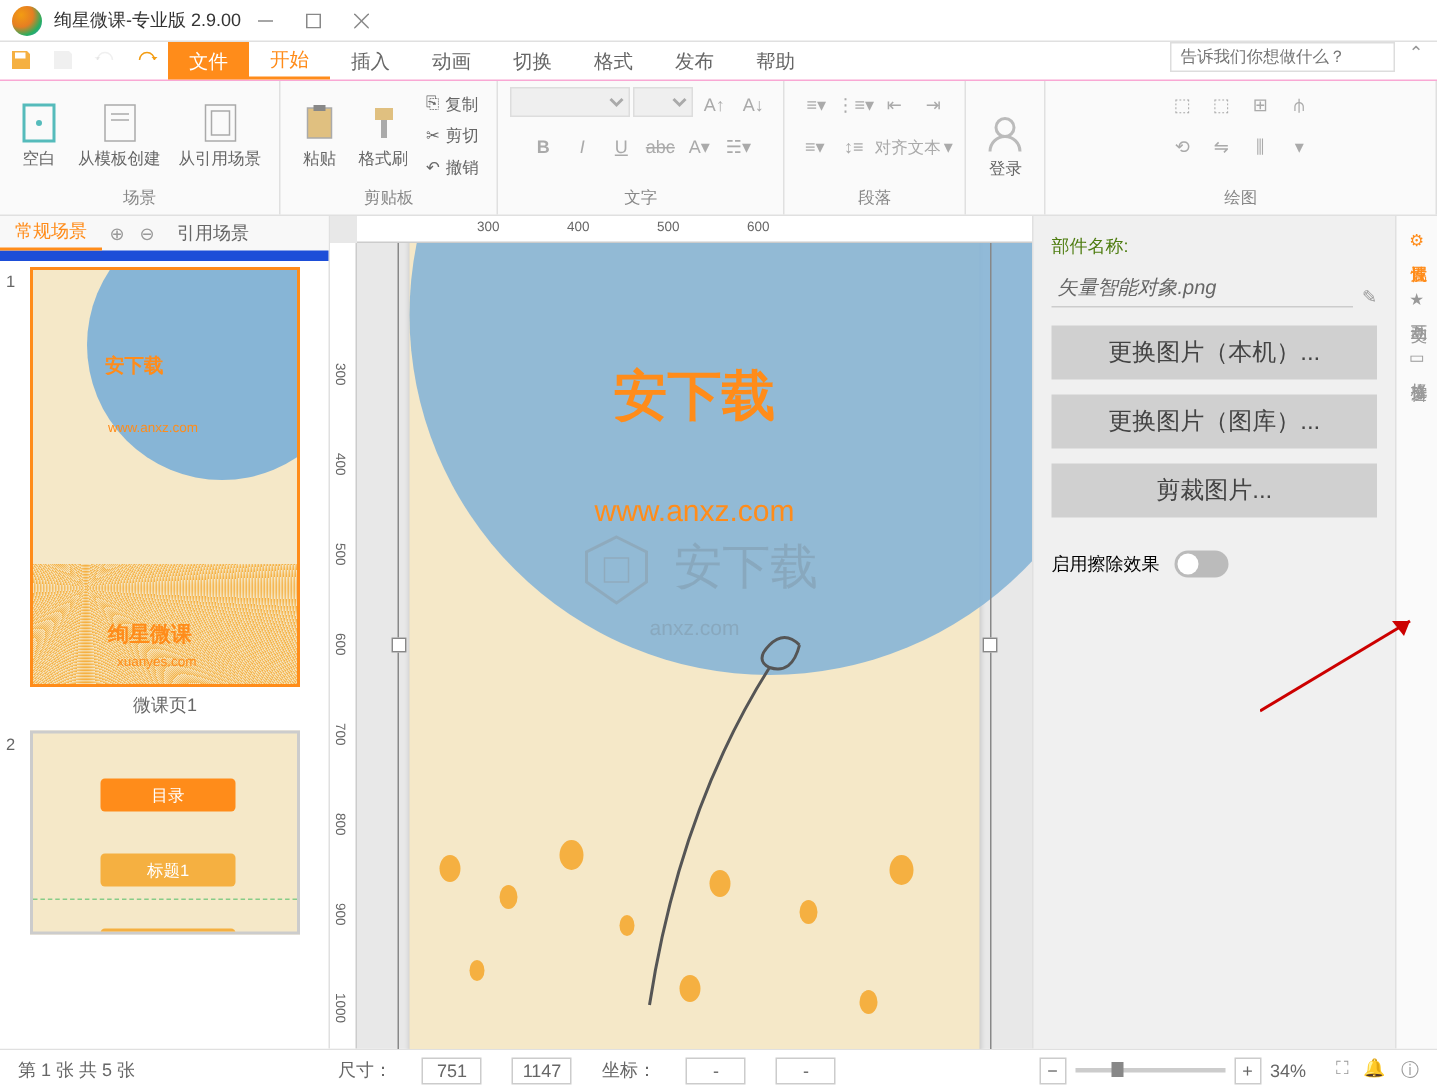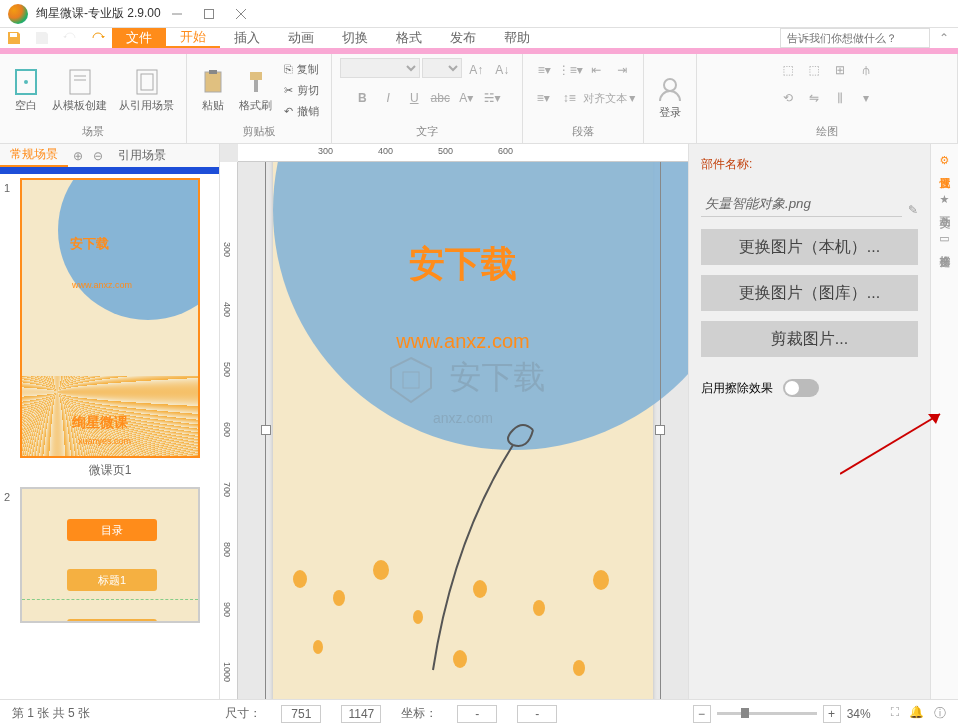--- a/index.html
+++ b/index.html
@@ -7,21 +7,21 @@
 
 
 .titlebar { height: 28px; background: #fff; display: flex; align-items: center; border-bottom: 1px solid #e0e0e0; }
 .titlebar .logo { width: 20px; height: 20px; margin-left: 8px; background: radial-gradient(circle at 30% 30%, #f39c12, #e67e22 40%, #27ae60 70%, #3498db); border-radius: 50%; }
 .titlebar .app-title { margin-left: 8px; color: #333; }
 .titlebar .doc-title { flex: 1; text-align: center; color: #666; }
 .titlebar .win-controls { display: flex; }
 .titlebar .win-btn { width: 32px; height: 28px; display: flex; align-items: center; justify-content: center; color: #888; cursor: pointer; }
 
 
-.quickbar { height: 26px; background: #fff; display: flex; align-items: center; border-bottom: 6px solid #f9a8d4; }
+.quickbar { height: 26px; background: #fff; display: flex; align-items: flex-start; border-bottom: 1px solid #f9a8d4; }
 .quick-btn { width: 24px; height: 24px; margin: 0 2px; display: flex; align-items: center; justify-content: center; color: #f39c12; cursor: pointer; }
 .quick-btn.disabled { color: #ccc; }
 .tabs { display: flex; height: 100%; }
 .tab { padding: 0 14px; display: flex; align-items: center; color: #666; cursor: pointer; font-size: 13px; }
 .tab.active { background: #ff8c1a; color: #fff; }
 .search-box { margin-left: auto; width: 150px; height: 20px; border: 1px solid #ddd; padding: 0 6px; font-size: 11px; color: #999; }
 .collapse-btn { width: 28px; display: flex; align-items: center; justify-content: center; color: #999; cursor: pointer; }
 
 
 .ribbon { height: 90px; background: #fafafa; border-bottom: 1px solid #e0e0e0; display: flex; }
@@ -74,21 +74,21 @@
 .selection-handles { position: absolute; inset: -8px; border: 1px solid #888; pointer-events: none; }
 .handle { position: absolute; width: 10px; height: 10px; background: #fff; border: 1px solid #888; }
 .handle.ml { left: -5px; top: calc(50% - 5px); } .handle.mr { right: -5px; top: calc(50% - 5px); }
 
 
 .arrow-annot { position: absolute; top: 260px; left: 620px; pointer-events: none; }
 
 
 .right-panel { width: 270px; background: #f0f0f0; border-left: 1px solid #e0e0e0; display: flex; }
 .props { flex: 1; padding: 12px; }
-.props .label { color: #c2410c; margin-bottom: 18px; }
+.props .label { color: #4d7c0f; margin-bottom: 6px; }
 .props input[type=text] { width: 100%; height: 26px; border: none; border-bottom: 1px solid #ccc; background: transparent; padding: 0 4px; margin-bottom: 12px; font-style: italic; color: #666; }
 .props .action-btn { width: 100%; height: 36px; background: #d0d0d0; border: none; color: #444; margin-bottom: 10px; cursor: pointer; font-size: 16px; }
 .props .toggle-row { display: flex; align-items: center; gap: 10px; margin-top: 12px; }
 .toggle { width: 36px; height: 18px; background: #bbb; border-radius: 9px; position: relative; cursor: pointer; }
 .toggle::after { content: ''; position: absolute; left: 2px; top: 2px; width: 14px; height: 14px; background: #fff; border-radius: 50%; }
 .side-tabs { width: 28px; background: #fafafa; border-left: 1px solid #e0e0e0; display: flex; flex-direction: column; align-items: center; padding-top: 10px; gap: 24px; }
 .side-tab { writing-mode: vertical-lr; font-size: 11px; color: #999; cursor: pointer; display: flex; align-items: center; gap: 2px; }
 .side-tab.active { color: #ff8c1a; }
 .side-tab .ic { writing-mode: horizontal-tb; }
 

